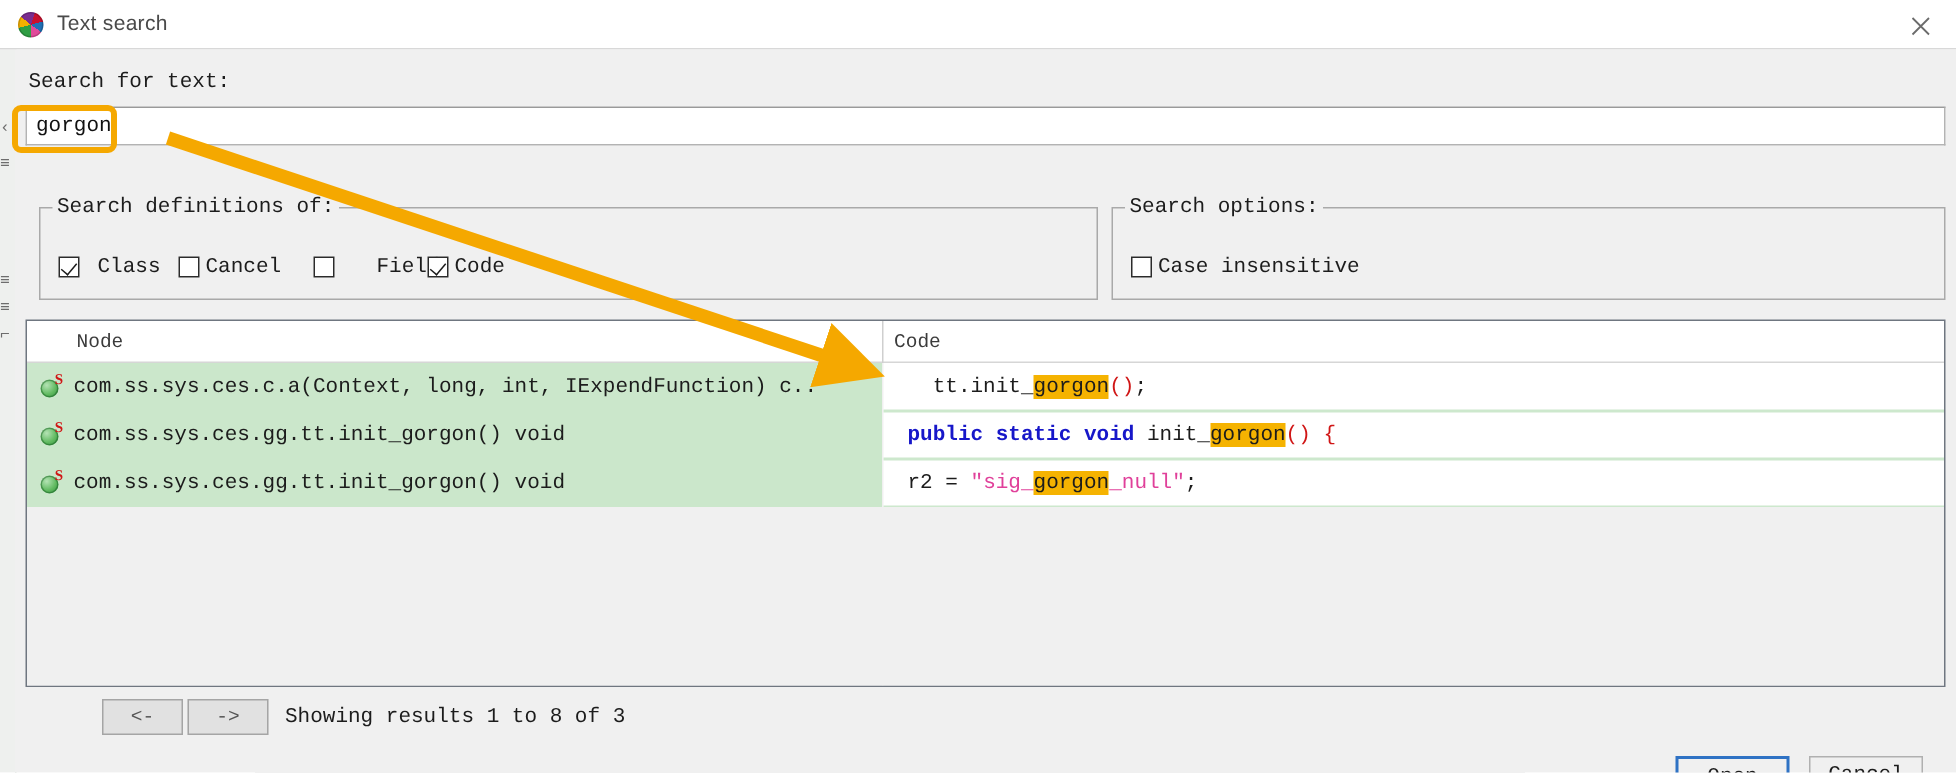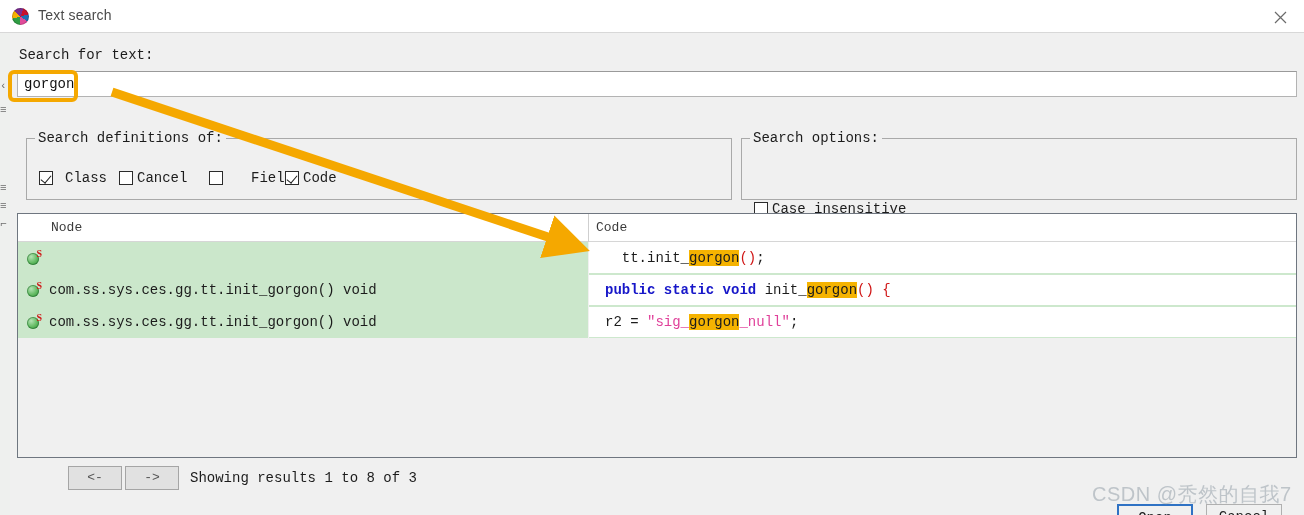--- a/index.html
+++ b/index.html
@@ -405,40 +405,41 @@
         <label class="cbitem" style="left:258px;">
           <span class="cbbox checked"></span>
           <span class="cblabel">Code</span>
         </label>
       </div>
     </div>
 
     <div class="groupbox" id="gb-opts">
       <span class="gb-title">Search options:</span>
       <div class="cbrow">
-        <label class="cbitem" style="left:12px;margin-top:31px;">
+        <label class="cbitem" style="left:12px;">
           <span class="cbbox"></span>
           <span class="cblabel">Case insensitive</span>
         </label>
       </div>
     </div>
 
     <div class="table-wrap">
       <div class="thead">
         <span class="th th-node">Node</span>
         <span class="th th-code">Code</span>
       </div>
       <div class="col-sep"></div>
       <div class="tbody" id="tbody">
           <div class="row" style="top: 0px;">
             <div class="cell-node">
               <span class="node-icon">
                 <span class="ball"></span>
                 <span class="sup">S</span>
               </span>
+              <span class="node-text">com.ss.sys.ces.c.a(Context, long, int, IExpendFunction) c..</span>
             </div>
             <div class="cell-code">
               <span class="code-text"><span>  tt.init_</span><span class="hl">gorgon</span><span class="punct-red">(</span><span class="punct-red">)</span><span>;</span></span>
             </div>
           </div>
           <div class="row" style="top: 32px;">
             <div class="cell-node">
               <span class="node-icon">
                 <span class="ball"></span>
                 <span class="sup">S</span>
@@ -476,14 +477,13 @@
 
   <svg class="arrow-overlay" viewBox="0 0 1304 515">
     <defs>
       <marker id="ah" markerWidth="5" markerHeight="5" refX="2.2" refY="2.5" orient="auto" markerUnits="strokeWidth">
         <path d="M0,0 L5,2.5 L0,5 z" fill="#f5a800"></path>
       </marker>
     </defs>
     <line x1="112" y1="92" x2="566" y2="243" stroke="#f5a800" stroke-width="9" marker-end="url(#ah)"></line>
   </svg>
 
-  <div class="watermark">CSDN @秃然的自我7</div>
 </div>
 
 </body></html>

